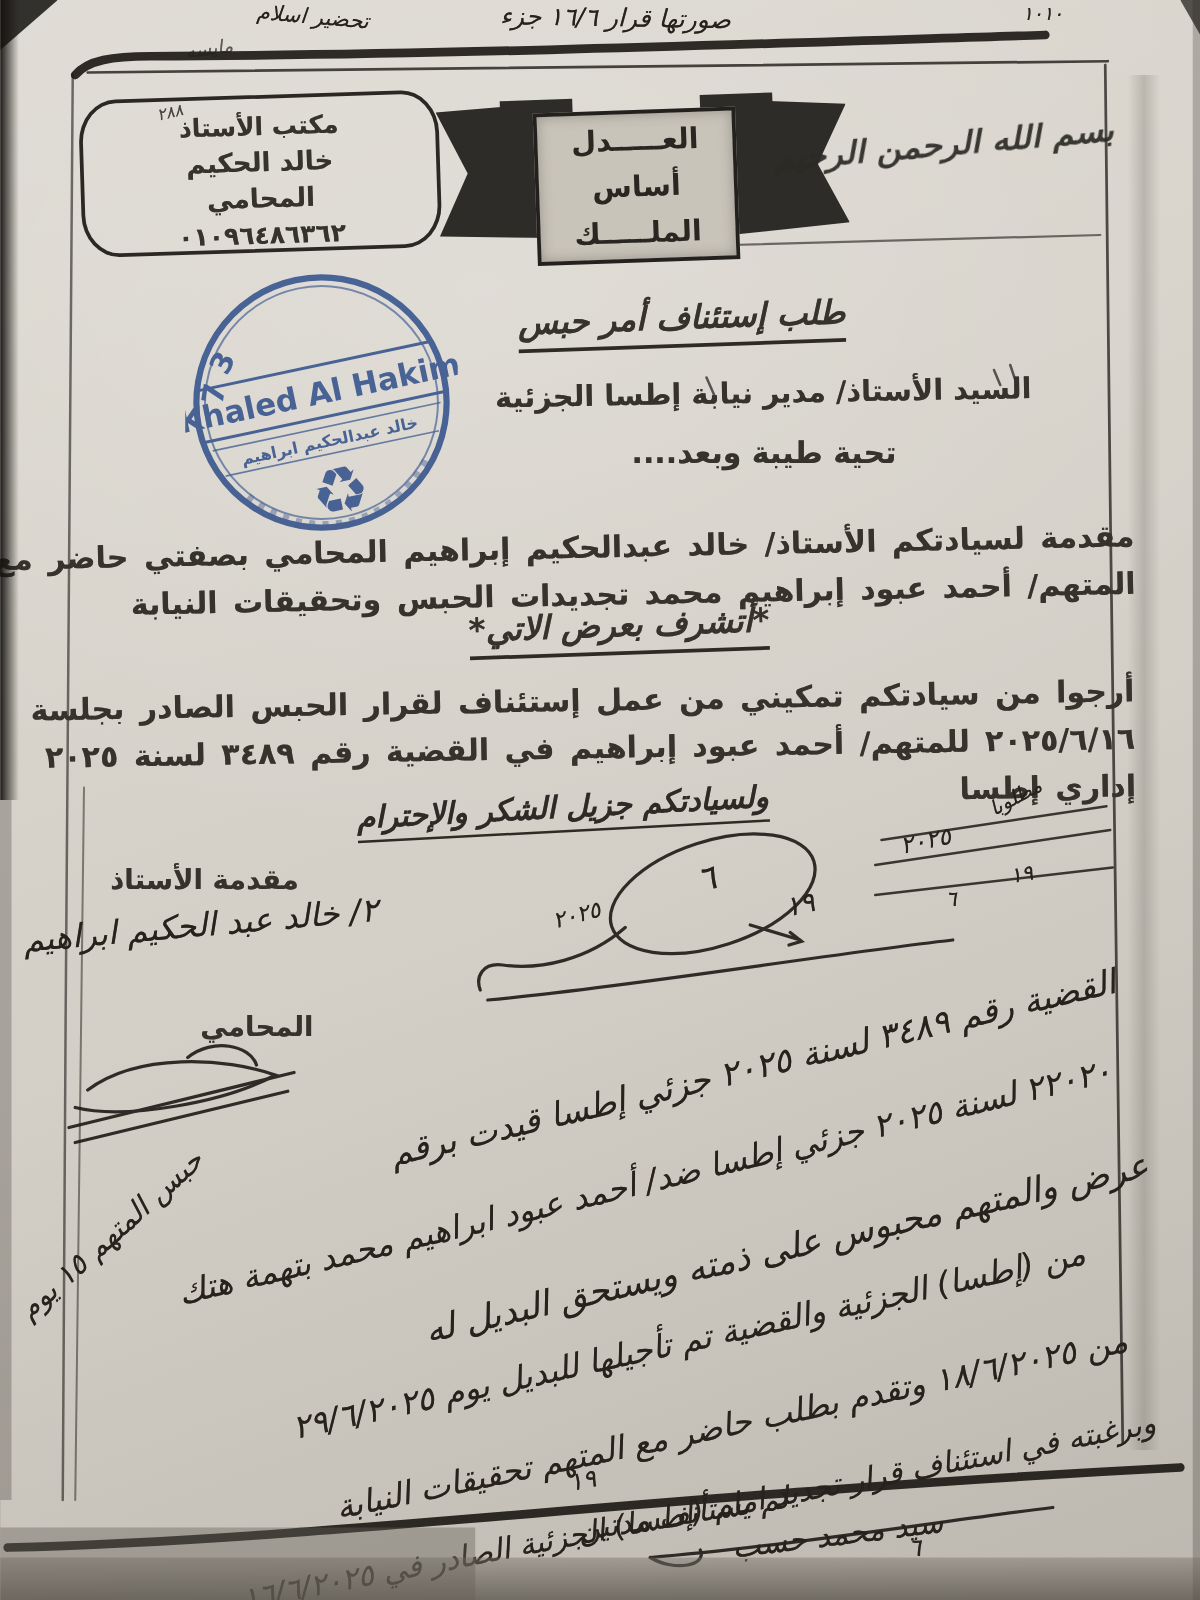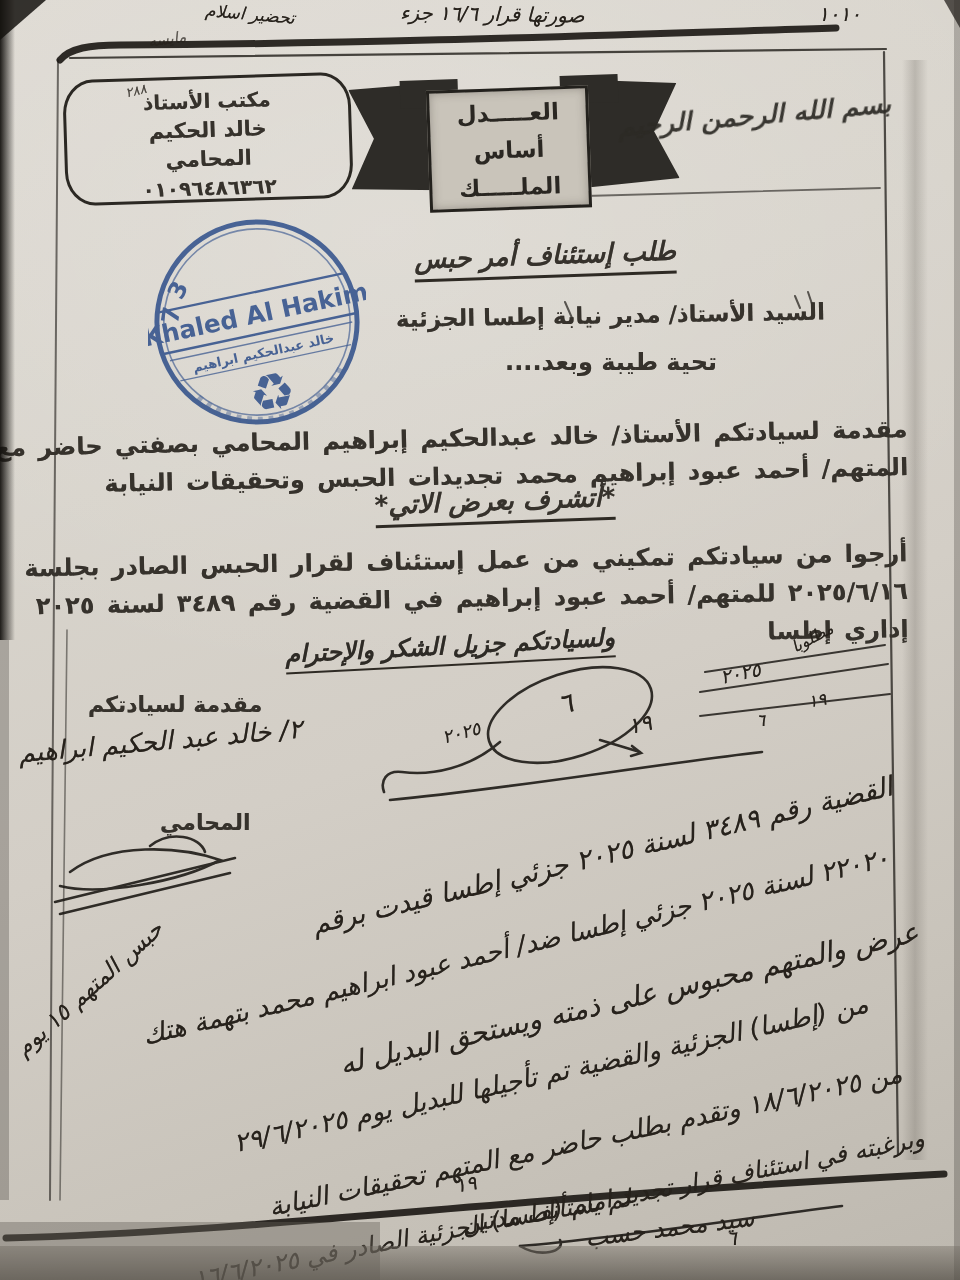--- a/index.html
+++ b/index.html
@@ -75,21 +75,21 @@
 
         <path stroke-width="7" opacity=".92" d="M 6 1238 C 260 1232, 520 1196, 944 1174"></path>
 
         <g stroke-width="2.6" opacity=".9">
           <path d="M 520 1246 C 620 1238, 760 1216, 842 1206"></path>
           <path d="M 520 1246 C 540 1258, 566 1252, 560 1240"></path>
         </g>
       </g>
     </svg>
 
-    <div class="abs hw" style="left:818px;top:2px;font-size:20px;z-index:5;">١٠١٠</div>
+    <div class="abs hw" style="left:818px;top:2px;font-size:15px;z-index:5;">١٠١٠</div>
     <div class="abs hw" style="left:400px;top:2px;font-size:20px;transform:rotate(1deg);letter-spacing:2px;z-index:5;">صورتها قرار ١٦/٦ جزء</div>
     <div class="abs hw" style="left:205px;top:4px;font-size:17px;transform:rotate(5deg);z-index:5;">تحضير اسلام</div>
     <div class="abs hw" style="left:148px;top:30px;font-size:15px;transform:rotate(-8deg);opacity:.7;z-index:5;">مايسه</div>
 
     <div id="lh-box" class="abs" style="z-index:3;">
       <div class="print" style="font-size:20px;">مكتب الأستاذ</div>
       <div class="print" style="font-size:21px;">خالد الحكيم</div>
       <div class="print" style="font-size:21px;">المحامي</div>
       <div class="print" style="font-size:20px;letter-spacing:2px;">٠١٠٩٦٤٨٦٣٦٢</div>
       <span class="abs hw" style="left:60px;top:2px;font-size:13px;transform:rotate(-12deg);opacity:.8;">٢٨٨</span>
@@ -162,21 +162,21 @@
 
     <div class="abs hw" style="left:790px;top:628px;font-size:16px;transform:rotate(-28deg);z-index:5;">مطلوبا</div>
     <div class="abs hw" style="left:720px;top:662px;font-size:19px;transform:rotate(-12deg);z-index:5;">٢٠٢٥</div>
     <div class="abs hw" style="left:808px;top:690px;font-size:17px;transform:rotate(-10deg);z-index:5;">١٩</div>
     <div class="abs hw" style="left:756px;top:710px;font-size:17px;z-index:5;">٦</div>
 
     <div class="abs hw" style="left:558px;top:688px;font-size:27px;transform:rotate(-15deg);z-index:5;">٦</div>
     <div class="abs hw" style="left:628px;top:712px;font-size:22px;transform:rotate(-12deg);z-index:5;">١٩</div>
     <div class="abs hw" style="left:442px;top:722px;font-size:18px;transform:rotate(-15deg);z-index:5;">٢٠٢٥</div>
 
-    <div class="abs print nowrap" style="left:88px;top:692px;font-size:22px;z-index:3;">مقدمة لسيادتكم</div>
+    <div class="abs print nowrap" style="left:88px;top:692px;font-size:22px;z-index:3;">مقدمة الأستاذ</div>
     <div class="abs hw" style="left:18px;top:726px;font-size:26px;transform:rotate(-5deg);z-index:5;">٢/ خالد عبد الحكيم ابراهيم</div>
     <div class="abs print nowrap" style="left:160px;top:810px;font-size:22px;z-index:3;">المحامي</div>
 
     <div class="abs hw diag" style="right:68px;top:770px;transform:rotate(-13.5deg);font-size:27px;z-index:5;">القضية رقم ٣٤٨٩ لسنة ٢٠٢٥ جزئي إطسا قيدت برقم</div>
     <div class="abs hw diag" style="right:72px;top:842px;transform:rotate(-13.5deg);z-index:5;">٢٢٠٢٠ لسنة ٢٠٢٥ جزئي إطسا ضد/ أحمد عبود ابراهيم محمد بتهمة هتك</div>
     <div class="abs hw diag" style="right:42px;top:915px;transform:rotate(-13deg);font-size:28px;z-index:5;">عرض والمتهم محبوس على ذمته ويستحق البديل له</div>
     <div class="abs hw diag" style="right:92px;top:988px;transform:rotate(-12.5deg);z-index:5;">من (إطسا) الجزئية والقضية تم تأجيلها للبديل يوم ٢٩/٦/٢٠٢٥</div>
     <div class="abs hw diag" style="right:58px;top:1058px;transform:rotate(-12deg);z-index:5;">من ١٨/٦/٢٠٢٥ وتقدم بطلب حاضر مع المتهم تحقيقات النيابة</div>
     <div class="abs hw diag" style="right:36px;top:1124px;transform:rotate(-11deg);font-size:24px;z-index:5;">وبرغبته في استئناف قرار تجديد امام (إطسا) الجزئية الصادر في ١٦/٦/٢٠٢٥ بعد</div>
     <div class="abs hw" style="left:10px;top:1042px;transform:rotate(-42deg);transform-origin:left top;font-size:23px;z-index:5;">حبس المتهم ١٥ يوم</div>

